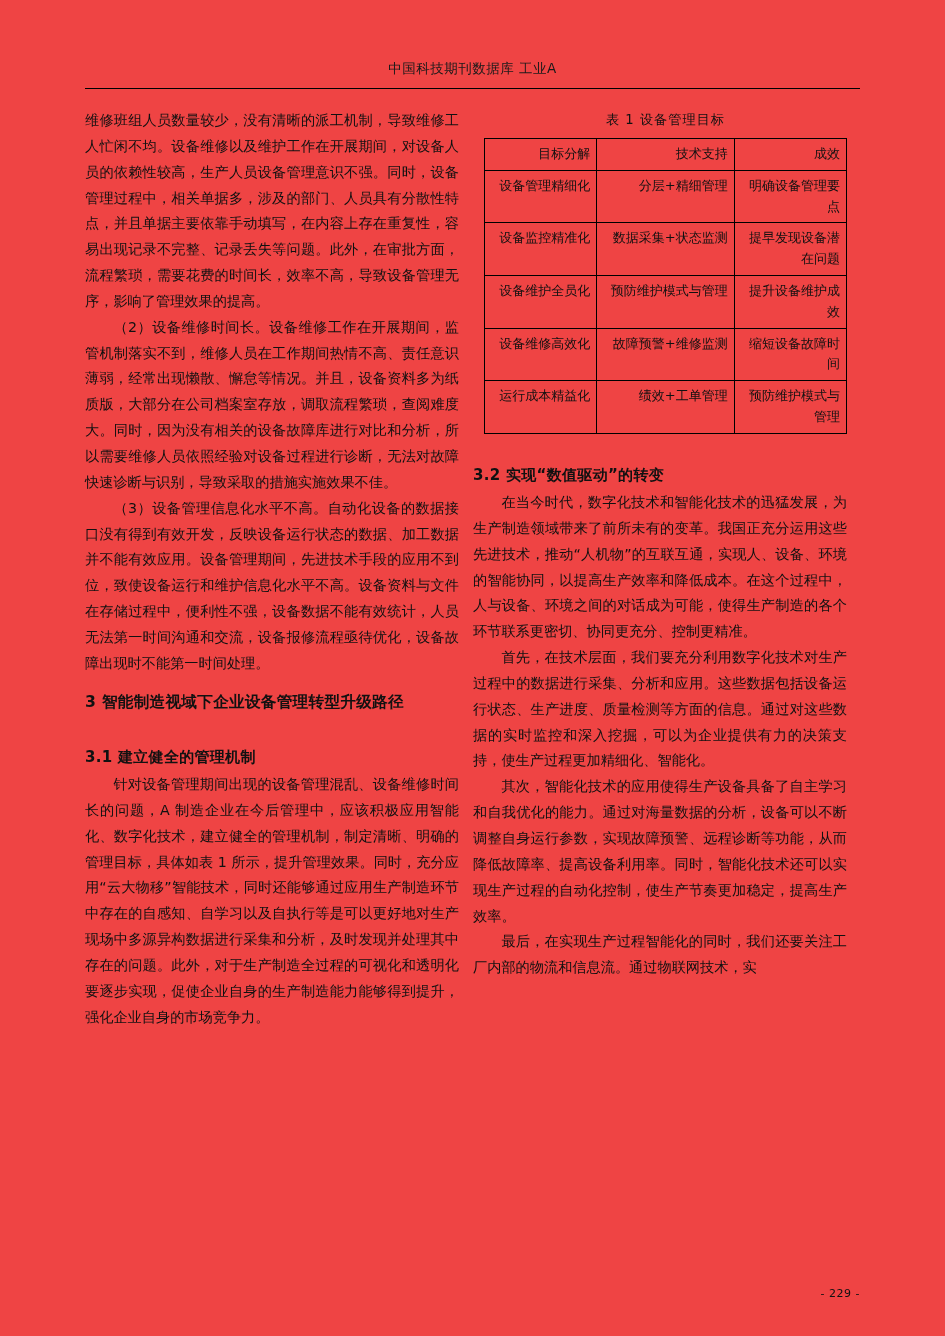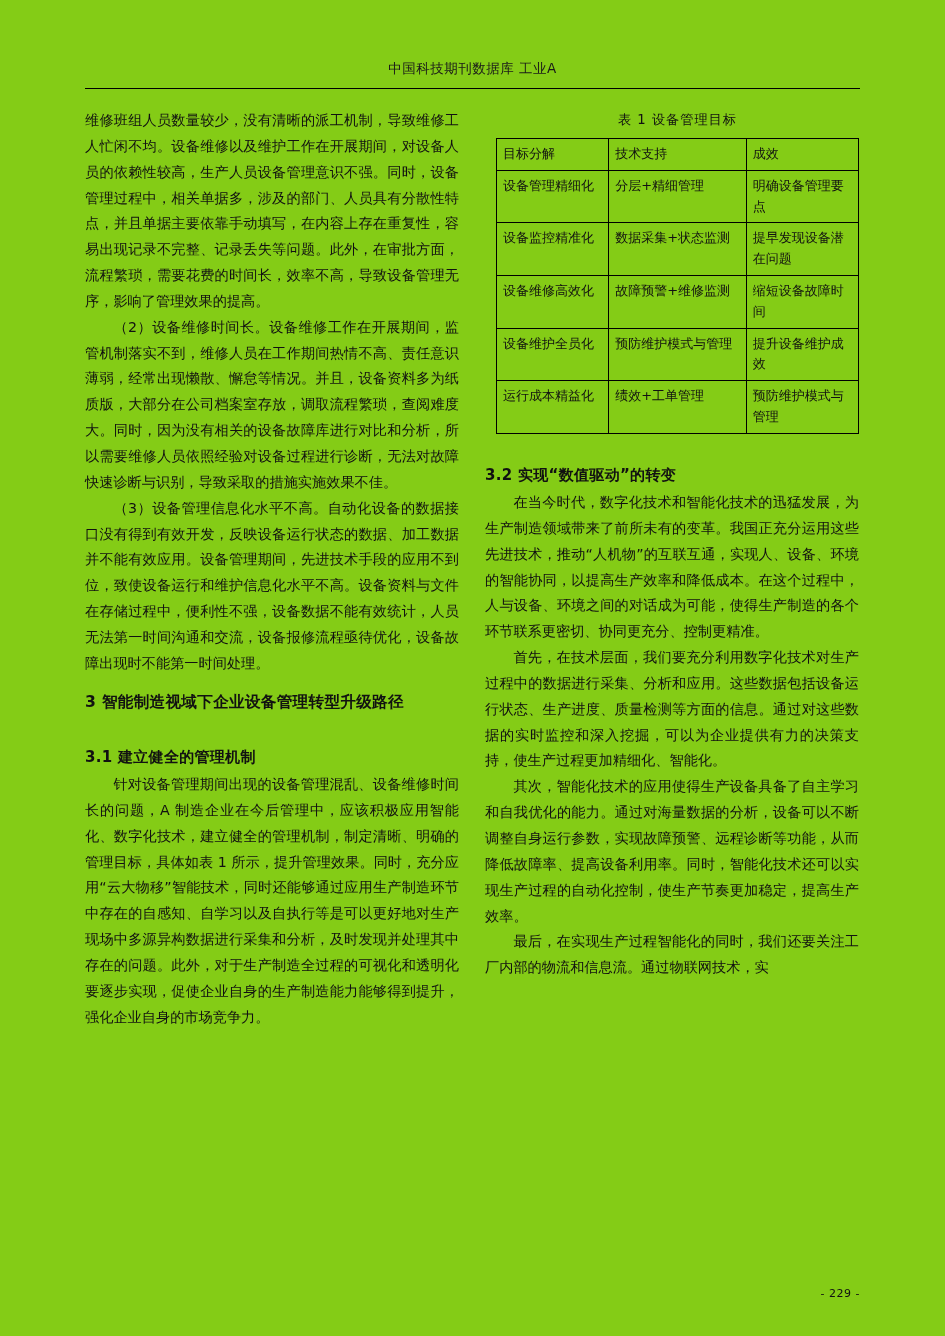--- a/index.html
+++ b/index.html
@@ -4,21 +4,21 @@
 <style>
   html, body {
     margin: 0;
     padding: 0;
     background: #ffffff;
   }
   .page {
     position: relative;
     width: 945px;
     height: 1336px;
-    background: #84cc16;
+    background: #ef4444;
     font-family: "DejaVu Sans", sans-serif;
     color: #111;
     box-sizing: border-box;
   }
   .header {
     position: absolute;
     top: 60px;
     left: 85px;
     right: 85px;
     text-align: center;
@@ -33,21 +33,21 @@
     right: 85px;
     border-bottom: 1.2px solid #000;
   }
   .columns {
     position: absolute;
     top: 108px;
     left: 85px;
     right: 85px;
     bottom: 70px;
     display: flex;
-    gap: 26px;
+    gap: 14px;
   }
   .col {
     width: 374px;
     font-size: 14.2px;
     line-height: 1.82;
     text-align: justify;
     text-justify: inter-ideograph;
   }
   p {
     margin: 0 0 0 0;
@@ -78,21 +78,21 @@
   table.data {
     border-collapse: collapse;
     width: 100%;
     font-size: 13px;
     line-height: 1.6;
   }
   table.data th, table.data td {
     border: 1px solid #000;
     padding: 5px 6px;
     vertical-align: top;
-    text-align: left;
+    text-align: right;
     font-weight: normal;
   }
   table.data th {
     font-weight: normal;
   }
   table.data col.c1 { width: 31%; }
   table.data col.c2 { width: 38%; }
   table.data col.c3 { width: 31%; }
   .page-number {
     position: absolute;
@@ -146,28 +146,28 @@
               <td>设备管理精细化</td>
               <td>分层+精细管理</td>
               <td>明确设备管理要点</td>
             </tr>
             <tr>
               <td>设备监控精准化</td>
               <td>数据采集+状态监测</td>
               <td>提早发现设备潜在问题</td>
             </tr>
             <tr>
+              <td>设备维护全员化</td>
+              <td>预防维护模式与管理</td>
+              <td>提升设备维护成效</td>
+            </tr>
+            <tr>
               <td>设备维修高效化</td>
               <td>故障预警+维修监测</td>
               <td>缩短设备故障时间</td>
-            </tr>
-            <tr>
-              <td>设备维护全员化</td>
-              <td>预防维护模式与管理</td>
-              <td>提升设备维护成效</td>
             </tr>
             <tr>
               <td>运行成本精益化</td>
               <td>绩效+工单管理</td>
               <td>预防维护模式与管理</td>
             </tr>
           </tbody>
         </table>
       </div>
 

